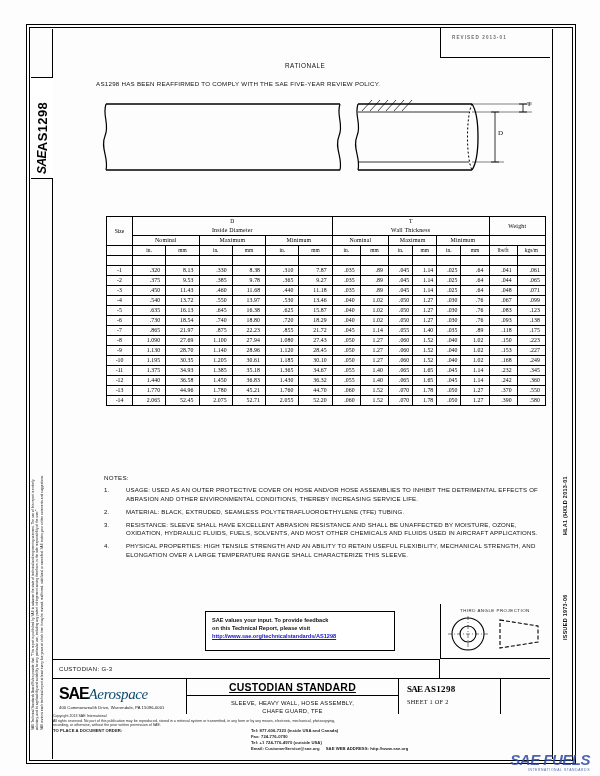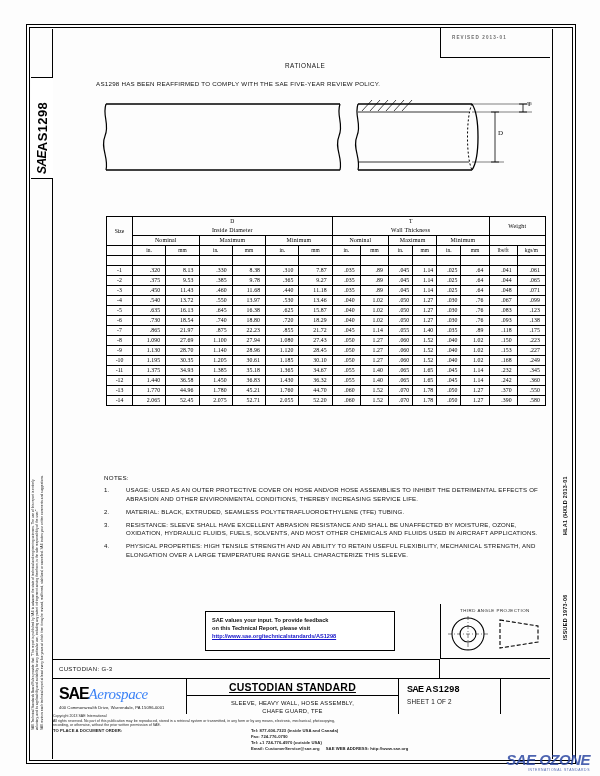--- a/index.html
+++ b/index.html
@@ -306,21 +306,21 @@
     font-weight: bold;
     letter-spacing: -1.1px;
     color: #000;
     display: inline-block;
     font-family: "Liberation Sans", sans-serif;
   }
   .aero-logo-text {
     font-size: 15px;
     font-style: italic;
     letter-spacing: -0.4px;
-    color: #3b82f6;
+    color: #0c4a6e;
     font-family: "Liberation Serif", serif;
   }
   .sae-sub {
     position: absolute;
     left: 6px; top: 26px;
     font-size: 4.1px;
     color: #111;
     letter-spacing: 0.1px;
     white-space: nowrap;
   }
@@ -344,20 +344,21 @@
     line-height: 8.2px;
     padding-top: 3px;
     letter-spacing: 0.25px;
     color: #111;
   }
   .tb-right {
     width: 102px;
     border-right: 0.9px solid #000;
     padding-left: 8px;
     padding-top: 5px;
+    font-family: Liberation Serif, serif;
   }
   .tb-num {
     font-size: 9px;
     font-weight: bold;
     letter-spacing: 0.3px;
     color: #000;
   }
   .tb-num .sae-mini {
     font-weight: bold;
     letter-spacing: -0.8px;
@@ -867,17 +868,17 @@
           <span>Email: CustomerService@sae.org</span>
           &nbsp;&nbsp;&nbsp;
           <span>SAE WEB ADDRESS:</span>
           <span>http://www.sae.org</span>
         </div>
       </div>
     </div>
   </div>
 
   <div class="watermark">
-    <span>SAE OZONE</span>
+    <span>SAE FUELS</span>
     <span class="wm-sub">INTERNATIONAL STANDARDS</span>
   </div>
 
 </div>
 
 </body></html>

